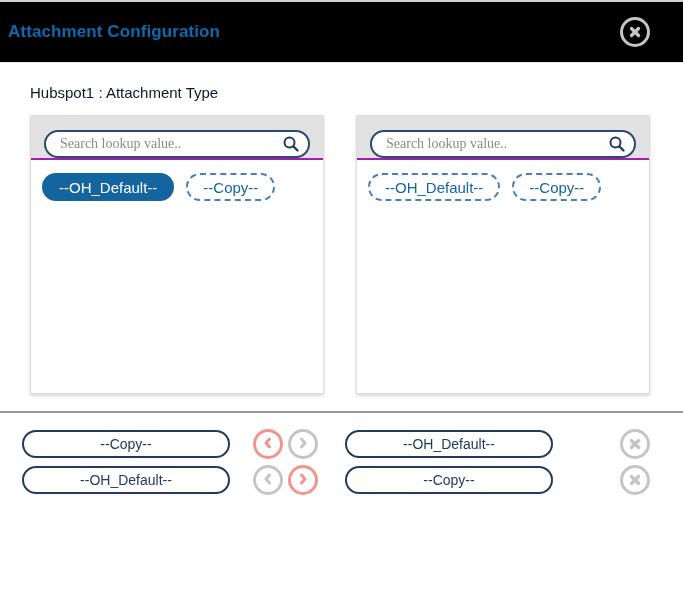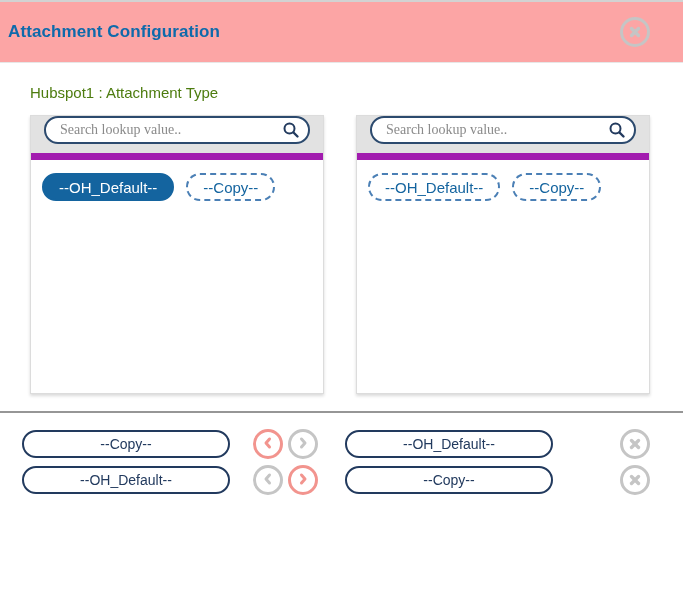--- a/index.html
+++ b/index.html
@@ -7,21 +7,21 @@
     width:683px; height:610px;
     background:#ffffff;
     font-family:"Liberation Sans", sans-serif;
     position:relative;
     overflow:hidden;
   }
 
   
   .modal-header {
     height:63px;
-    background:#fca5a5;
+    background:#000000;
     border-top:2px solid #d2d2d2;
     border-bottom:1px solid #e7e7e7;
     display:flex; align-items:center; justify-content:space-between;
     padding:0 33px 0 8px;
     box-sizing:border-box;
   }
   .modal-title {
     font-size:17px; font-weight:bold; color:#0e6aab;
     letter-spacing:0.1px;
   }
@@ -33,39 +33,39 @@
   }
   .circle-btn svg { display:block; }
 
   
   .titles-row {
     display:flex; gap:32px;
     margin:21px 33px 0 30px;
   }
   .panel-title {
     width:294px;
-    font-size:15px; color:#4d7c0f;
+    font-size:15px; color:#0f172a;
   }
 
   
   .panels-row {
     display:flex; gap:32px;
     margin:14px 33px 0 30px;
   }
   .panel {
     width:294px; height:279px;
     background:#fff;
     border:1px solid #dcdcdc;
     box-shadow:0 2px 3px rgba(0,0,0,0.15);
     box-sizing:border-box;
   }
   .panel-search {
     height:44px; background:#e2e2e2;
-    border-bottom:7px solid #a21caf;
-    display:flex; align-items:flex-start;
+    border-bottom:2px solid #a21caf;
+    display:flex; align-items:flex-end;
     padding:0 13px; box-sizing:border-box;
   }
   .search-pill {
     flex:1; height:28px;
     border:2px solid #2c4a6e; border-radius:15px;
     background:#fff;
     display:flex; align-items:center;
     padding:0 8px 0 12px; box-sizing:border-box;
   }
   .search-pill input {

